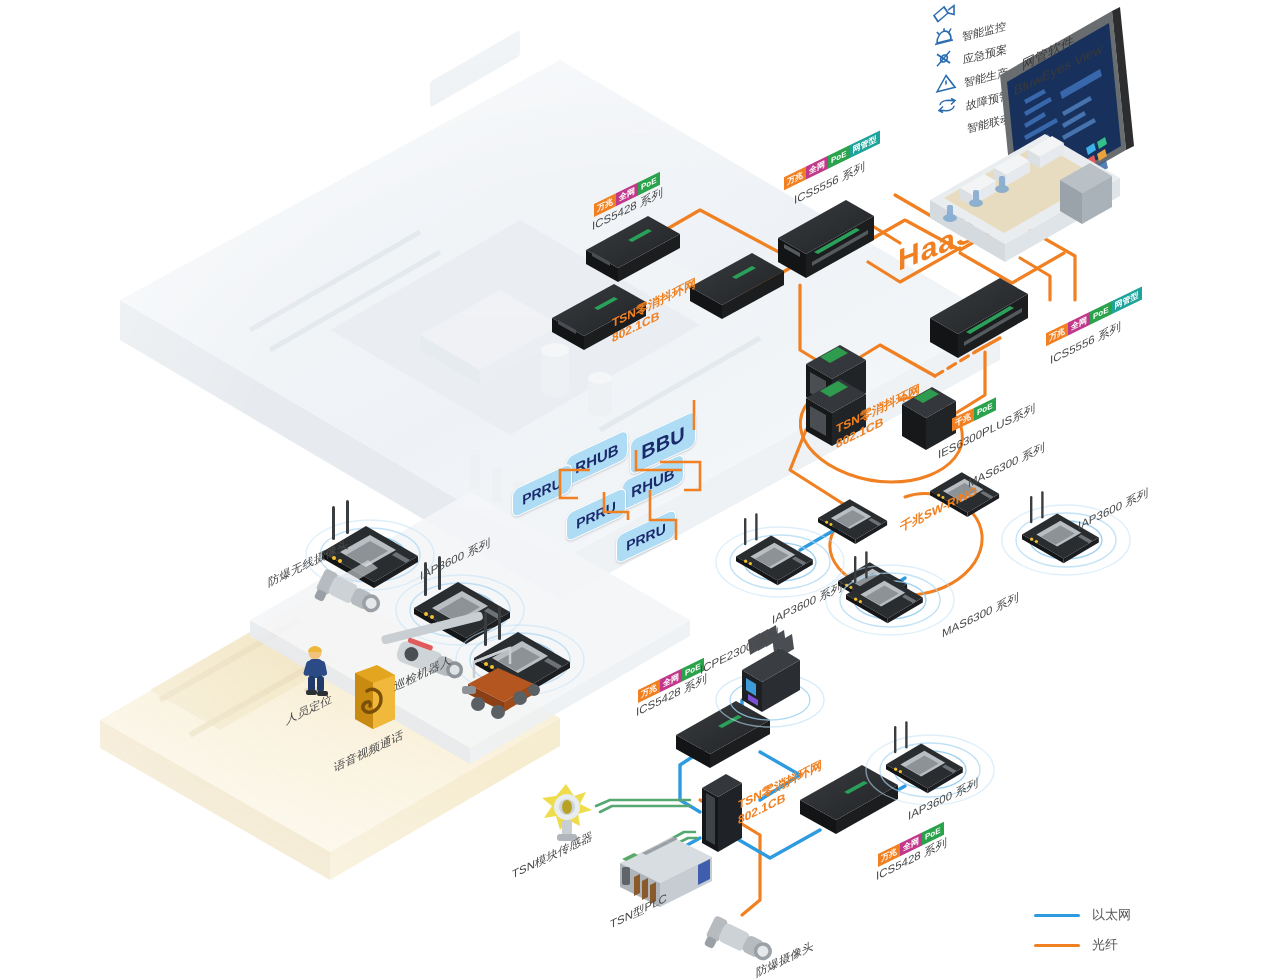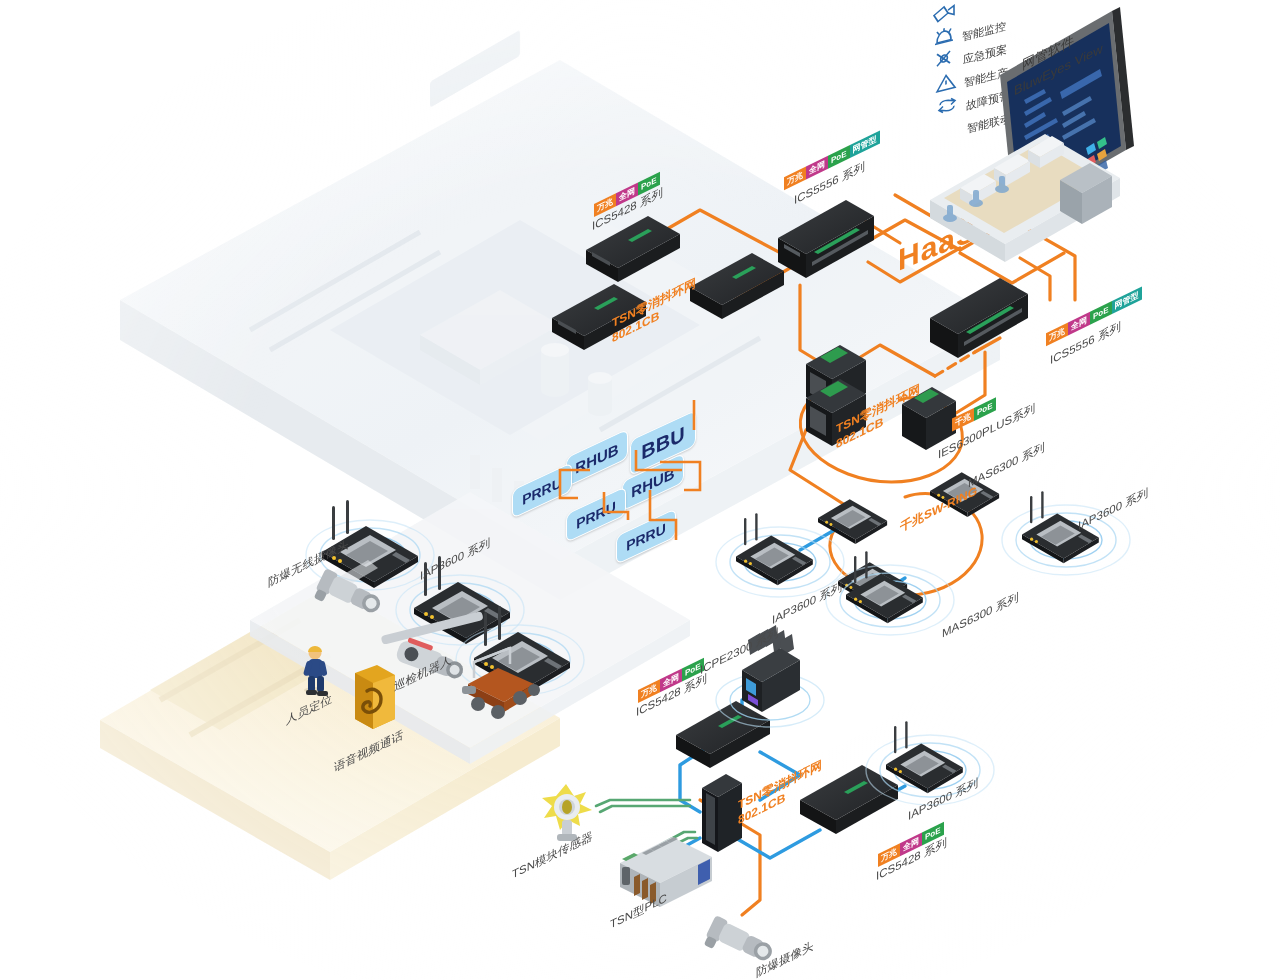--- a/index.html
+++ b/index.html
@@ -713,14 +713,24 @@
   <div class="devlbl" style="left:420px;top:552px;transform:skewY(-26deg);">IAP3600 系列</div>
   <div class="devlbl" style="left:700px;top:644px;transform:skewY(-26deg);">ICPE2300 系列</div>
   <div class="devlbl" style="left:268px;top:556px;transform:skewY(-26deg);">防爆无线摄像头</div>
   <div class="devlbl" style="left:394px;top:666px;transform:skewY(-26deg);">巡检机器人</div>
   <div class="devlbl" style="left:286px;top:702px;transform:skewY(-26deg);">人员定位</div>
   <div class="devlbl" style="left:334px;top:744px;transform:skewY(-26deg);">语音视频通话</div>
   <div class="devlbl" style="left:512px;top:848px;transform:skewY(-26deg);">TSN模块传感器</div>
   <div class="devlbl" style="left:610px;top:904px;transform:skewY(-26deg);">TSN型PLC</div>
   <div class="devlbl" style="left:756px;top:952px;transform:skewY(-26deg);">防爆摄像头</div>
 
+  <div class="legend" style="left:1034px;top:906px;">
+    <div class="row">
+      <span class="ln" style="background:#2E9BE0"></span>
+      <span>以太网</span>
+    </div>
+    <div class="row">
+      <span class="ln" style="background:#F08021"></span>
+      <span>光纤</span>
+    </div>
+  </div>
 
 </div>
 
 </body></html>

